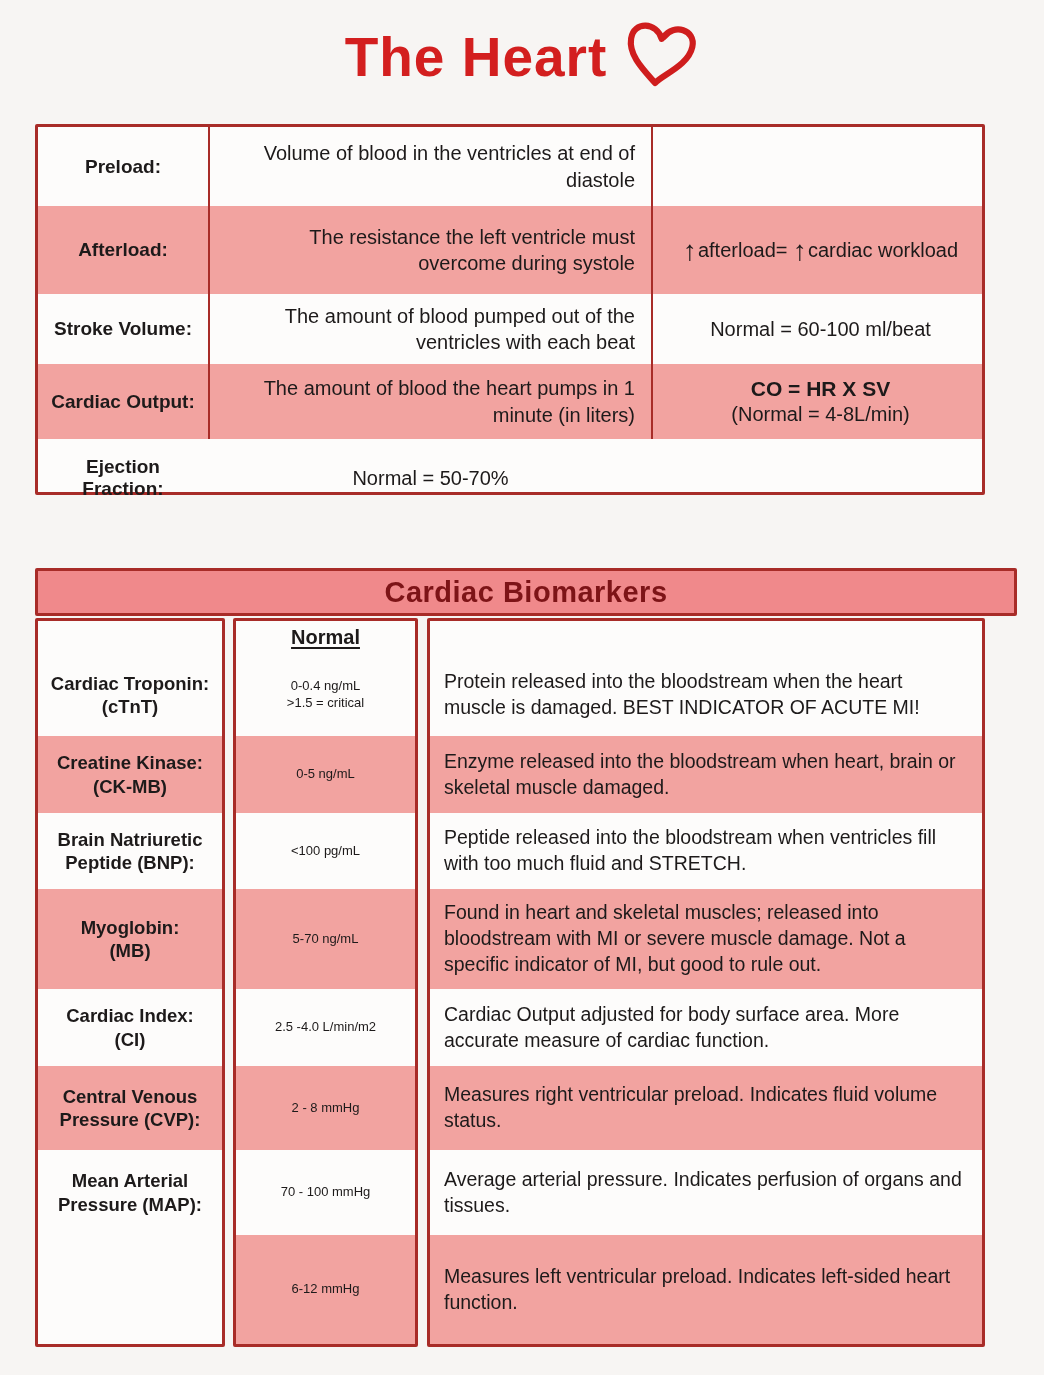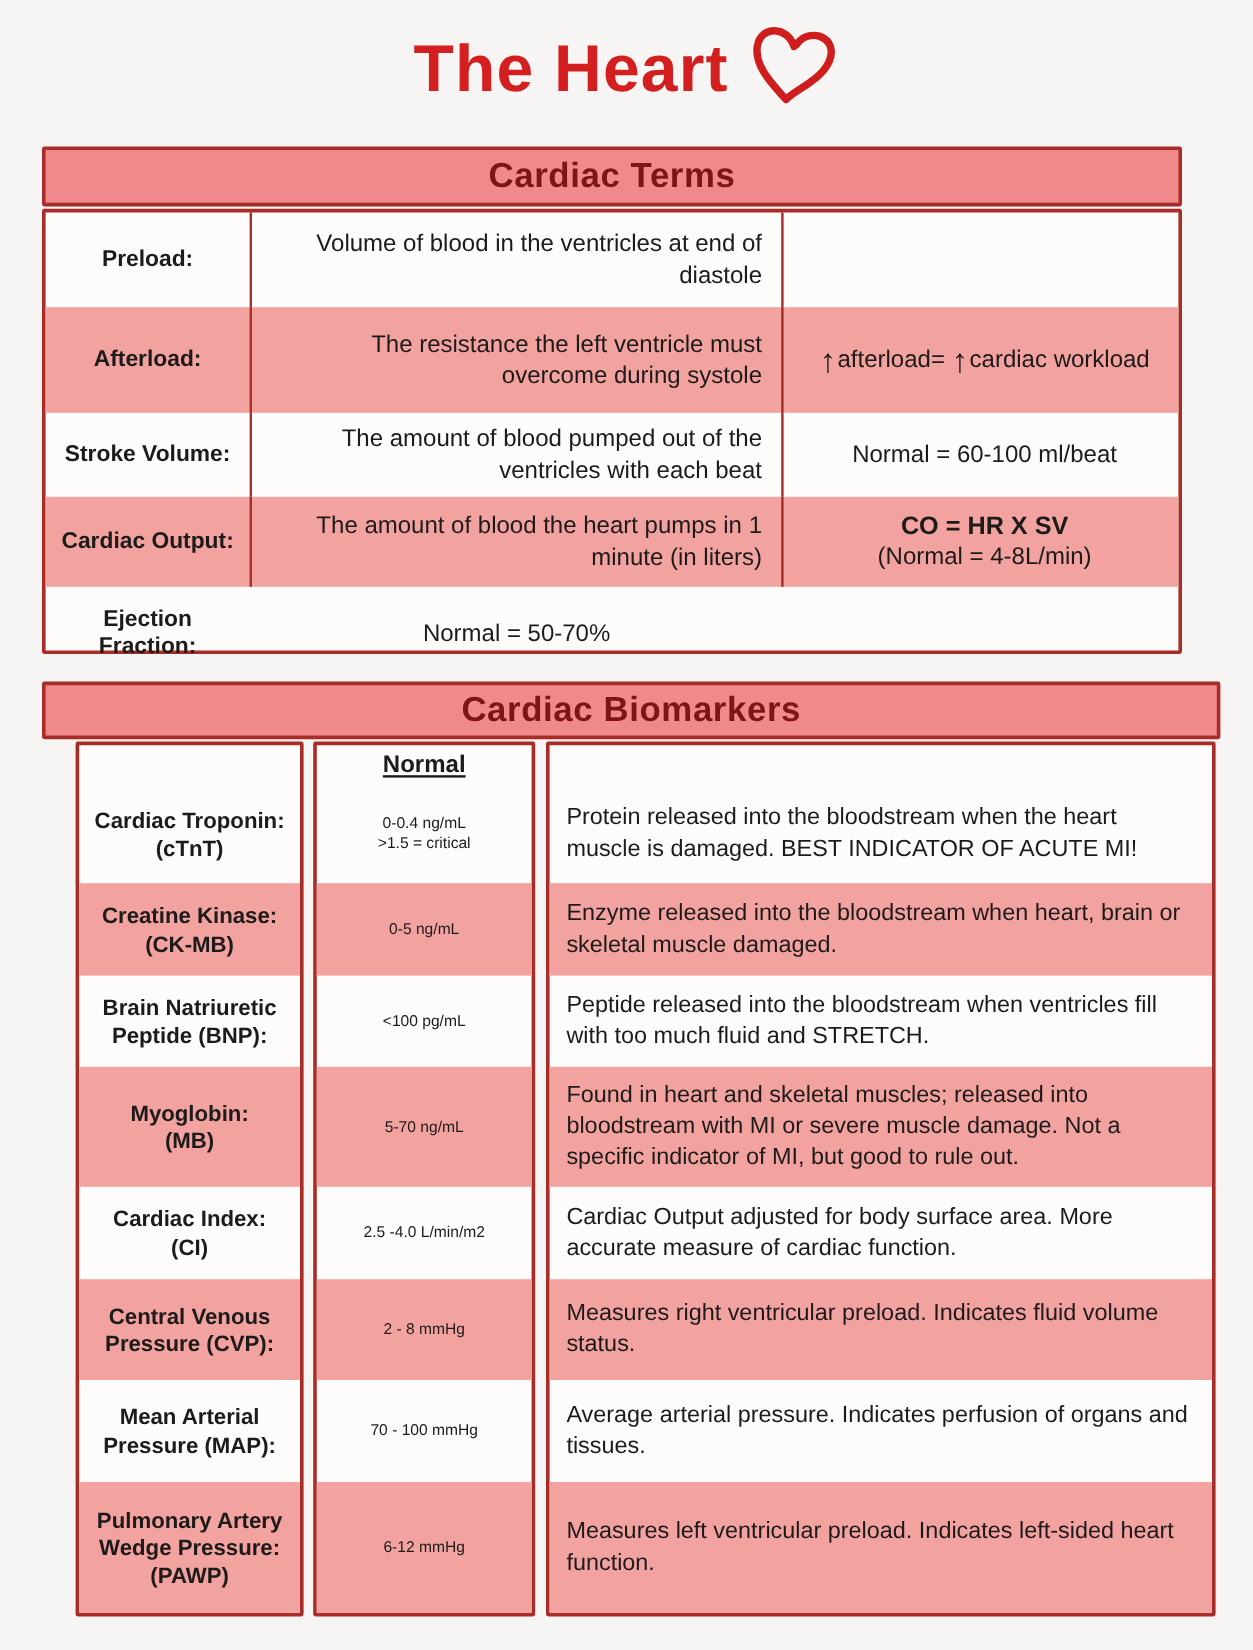--- a/index.html
+++ b/index.html
@@ -40,21 +40,21 @@
   .cell-note .stack{display:flex;flex-direction:column;gap:2px;align-items:center;width:100%;}
   .note-strong{font-weight:700;font-size:21px;}
   .arrow{font-weight:900;font-size:28px;line-height:.8;position:relative;top:1px;margin-right:1px;}
   .note-inline{display:flex;align-items:center;justify-content:center;}
 
   
   .t2{position:absolute;left:35px;top:568px;width:982px;}
   .t2 .band-header{height:48px;}
   .t2-body{position:relative;margin-top:2px;height:729px;}
   .t2-col{position:absolute;top:0;height:729px;border:3px solid var(--border-red);background:var(--cell-bg);border-radius:2px;
-    display:flex;flex-direction:column;margin-left:28px;}
+    display:flex;flex-direction:column;}
   .t2-col.c1{left:0;width:190px;}
   .t2-col.c2{left:198px;width:185px;}
   .t2-col.c3{left:392px;width:558px;}
   .t2-cell{display:flex;flex-direction:column;align-items:center;justify-content:center;}
   .t2-cell.pink{background:var(--row-pink);}
   .t2-cell.desc{align-items:flex-start;text-align:left;padding:6px 14px;font-size:19.5px;line-height:1.33;}
   .t2-cell.name{font-weight:700;font-size:18.5px;text-align:center;line-height:1.25;padding:0 6px;}
   .t2-cell.val{font-size:13px;text-align:left;line-height:1.3;padding:0 23px;}
   .normal-hd{font-weight:700;font-size:20px;text-decoration:underline;text-underline-offset:3px;}
   
@@ -67,21 +67,20 @@
 <div class="page">
 
   <div class="title-row">
     <h1>The Heart</h1>
     <svg class="heart-svg" viewBox="0 0 80 80">
       <path d="M39 24 C32 7 8 8 7 27 C6 45 24 59 37 71 C43 62 70 49 72 29 C74 11 50 6 41 22" fill="none" stroke="#cf1d1d" stroke-width="6.5" stroke-linecap="round" stroke-linejoin="round"></path>
     </svg>
   </div>
 
   <section class="t1">
-    <div class="band-header">Cardiac Terms</div>
     <div class="t1-body">
 
       <div class="t1-row" style="height:79px">
         <div class="t1-cell cell-term">Preload:</div>
         <div class="t1-cell cell-def">Volume of blood in the ventricles at end of diastole</div>
         <div class="t1-cell cell-note"></div>
       </div>
 
       <div class="t1-row pink" style="height:88px">
         <div class="t1-cell cell-term">Afterload:</div>
@@ -144,25 +143,20 @@
           <span>Cardiac Index:</span>
           <span>(CI)</span>
         </div>
         <div class="t2-cell name pink h6">
           <span>Central Venous</span>
           <span>Pressure (CVP):</span>
         </div>
         <div class="t2-cell name h7">
           <span>Mean Arterial</span>
           <span>Pressure (MAP):</span>
-        </div>
-        <div class="t2-cell name pink h8">
-          <span>Pulmonary Artery</span>
-          <span>Wedge Pressure:</span>
-          <span>(PAWP)</span>
         </div>
       </div>
 
       <div class="t2-col c2">
         <div class="t2-cell h0">
           <span class="normal-hd">Normal</span>
         </div>
         <div class="t2-cell val h1">
           <span>0-0.4 ng/mL</span>
           <span>&gt;1.5 = critical</span>

